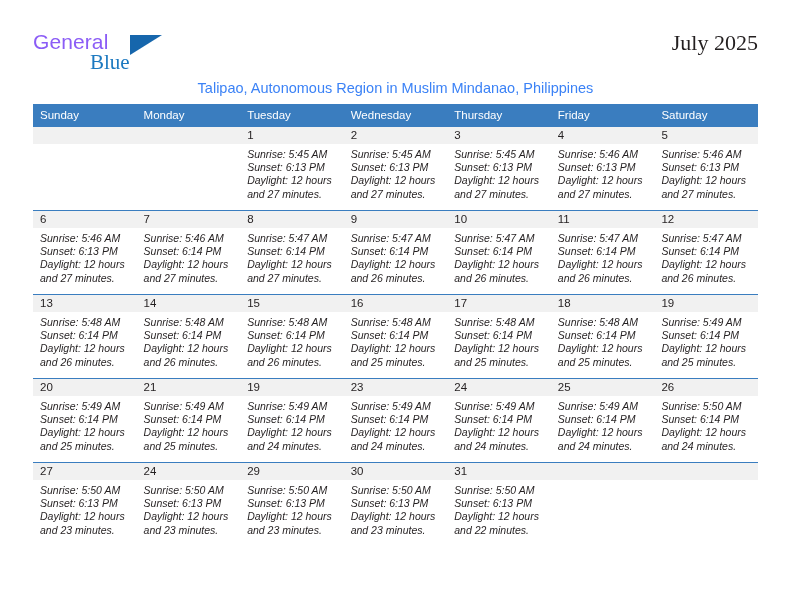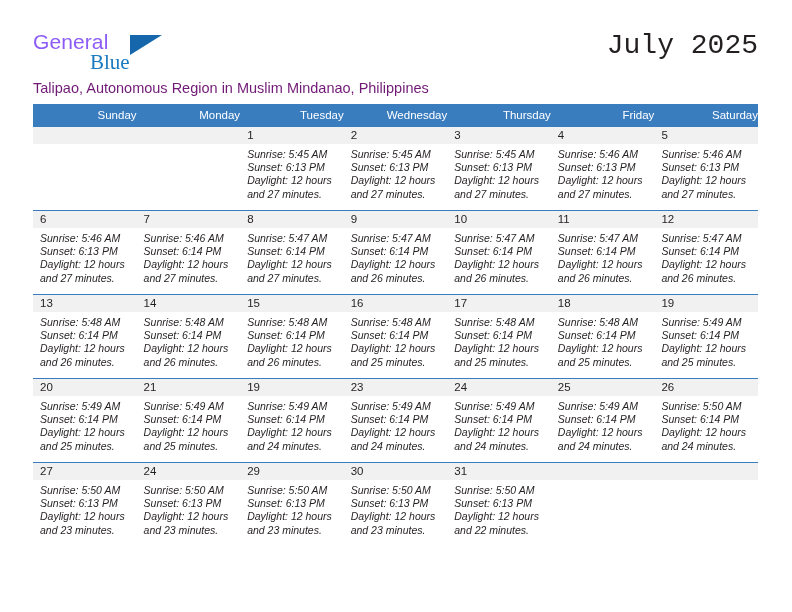--- a/index.html
+++ b/index.html
@@ -59,52 +59,52 @@
     top: 5px;
     width: 0;
     height: 0;
     border-left: 32px solid #1666ac;
     border-bottom: 20px solid transparent;
   }
   .month-title {
     position: absolute;
     right: 0;
     top: 0;
-    font-size: 28px;
+    font-size: 22px;
     color: #231f20;
     white-space: nowrap;
-    font-family: Liberation Mono, monospace;
+    font-family: Liberation Serif, serif;
   }
   .subtitle {
     position: absolute;
     left: 33px;
     right: 34px;
     top: 80px;
-    text-align: left;
+    text-align: center;
     font-size: 14.5px;
-    color: #701a75;
+    color: #3b82f6;
     white-space: nowrap;
   }
 
   
   .calendar {
     position: absolute;
     left: 33px;
     top: 104px;
     width: 725px;
     border-collapse: collapse;
     table-layout: fixed;
   }
   .calendar th {
     background: #3a7dbf;
     color: #ffffff;
     font-size: 11.5px;
     font-weight: normal;
-    text-align: right;
-    padding: 5px 0 5px 20px;
+    text-align: left;
+    padding: 5px 0 5px 7px;
     height: 11px;
     border: none;
   }
   .calendar td {
     vertical-align: top;
     padding: 0;
     border: none;
     width: 103.57px;
   }
   .week-row > td {

